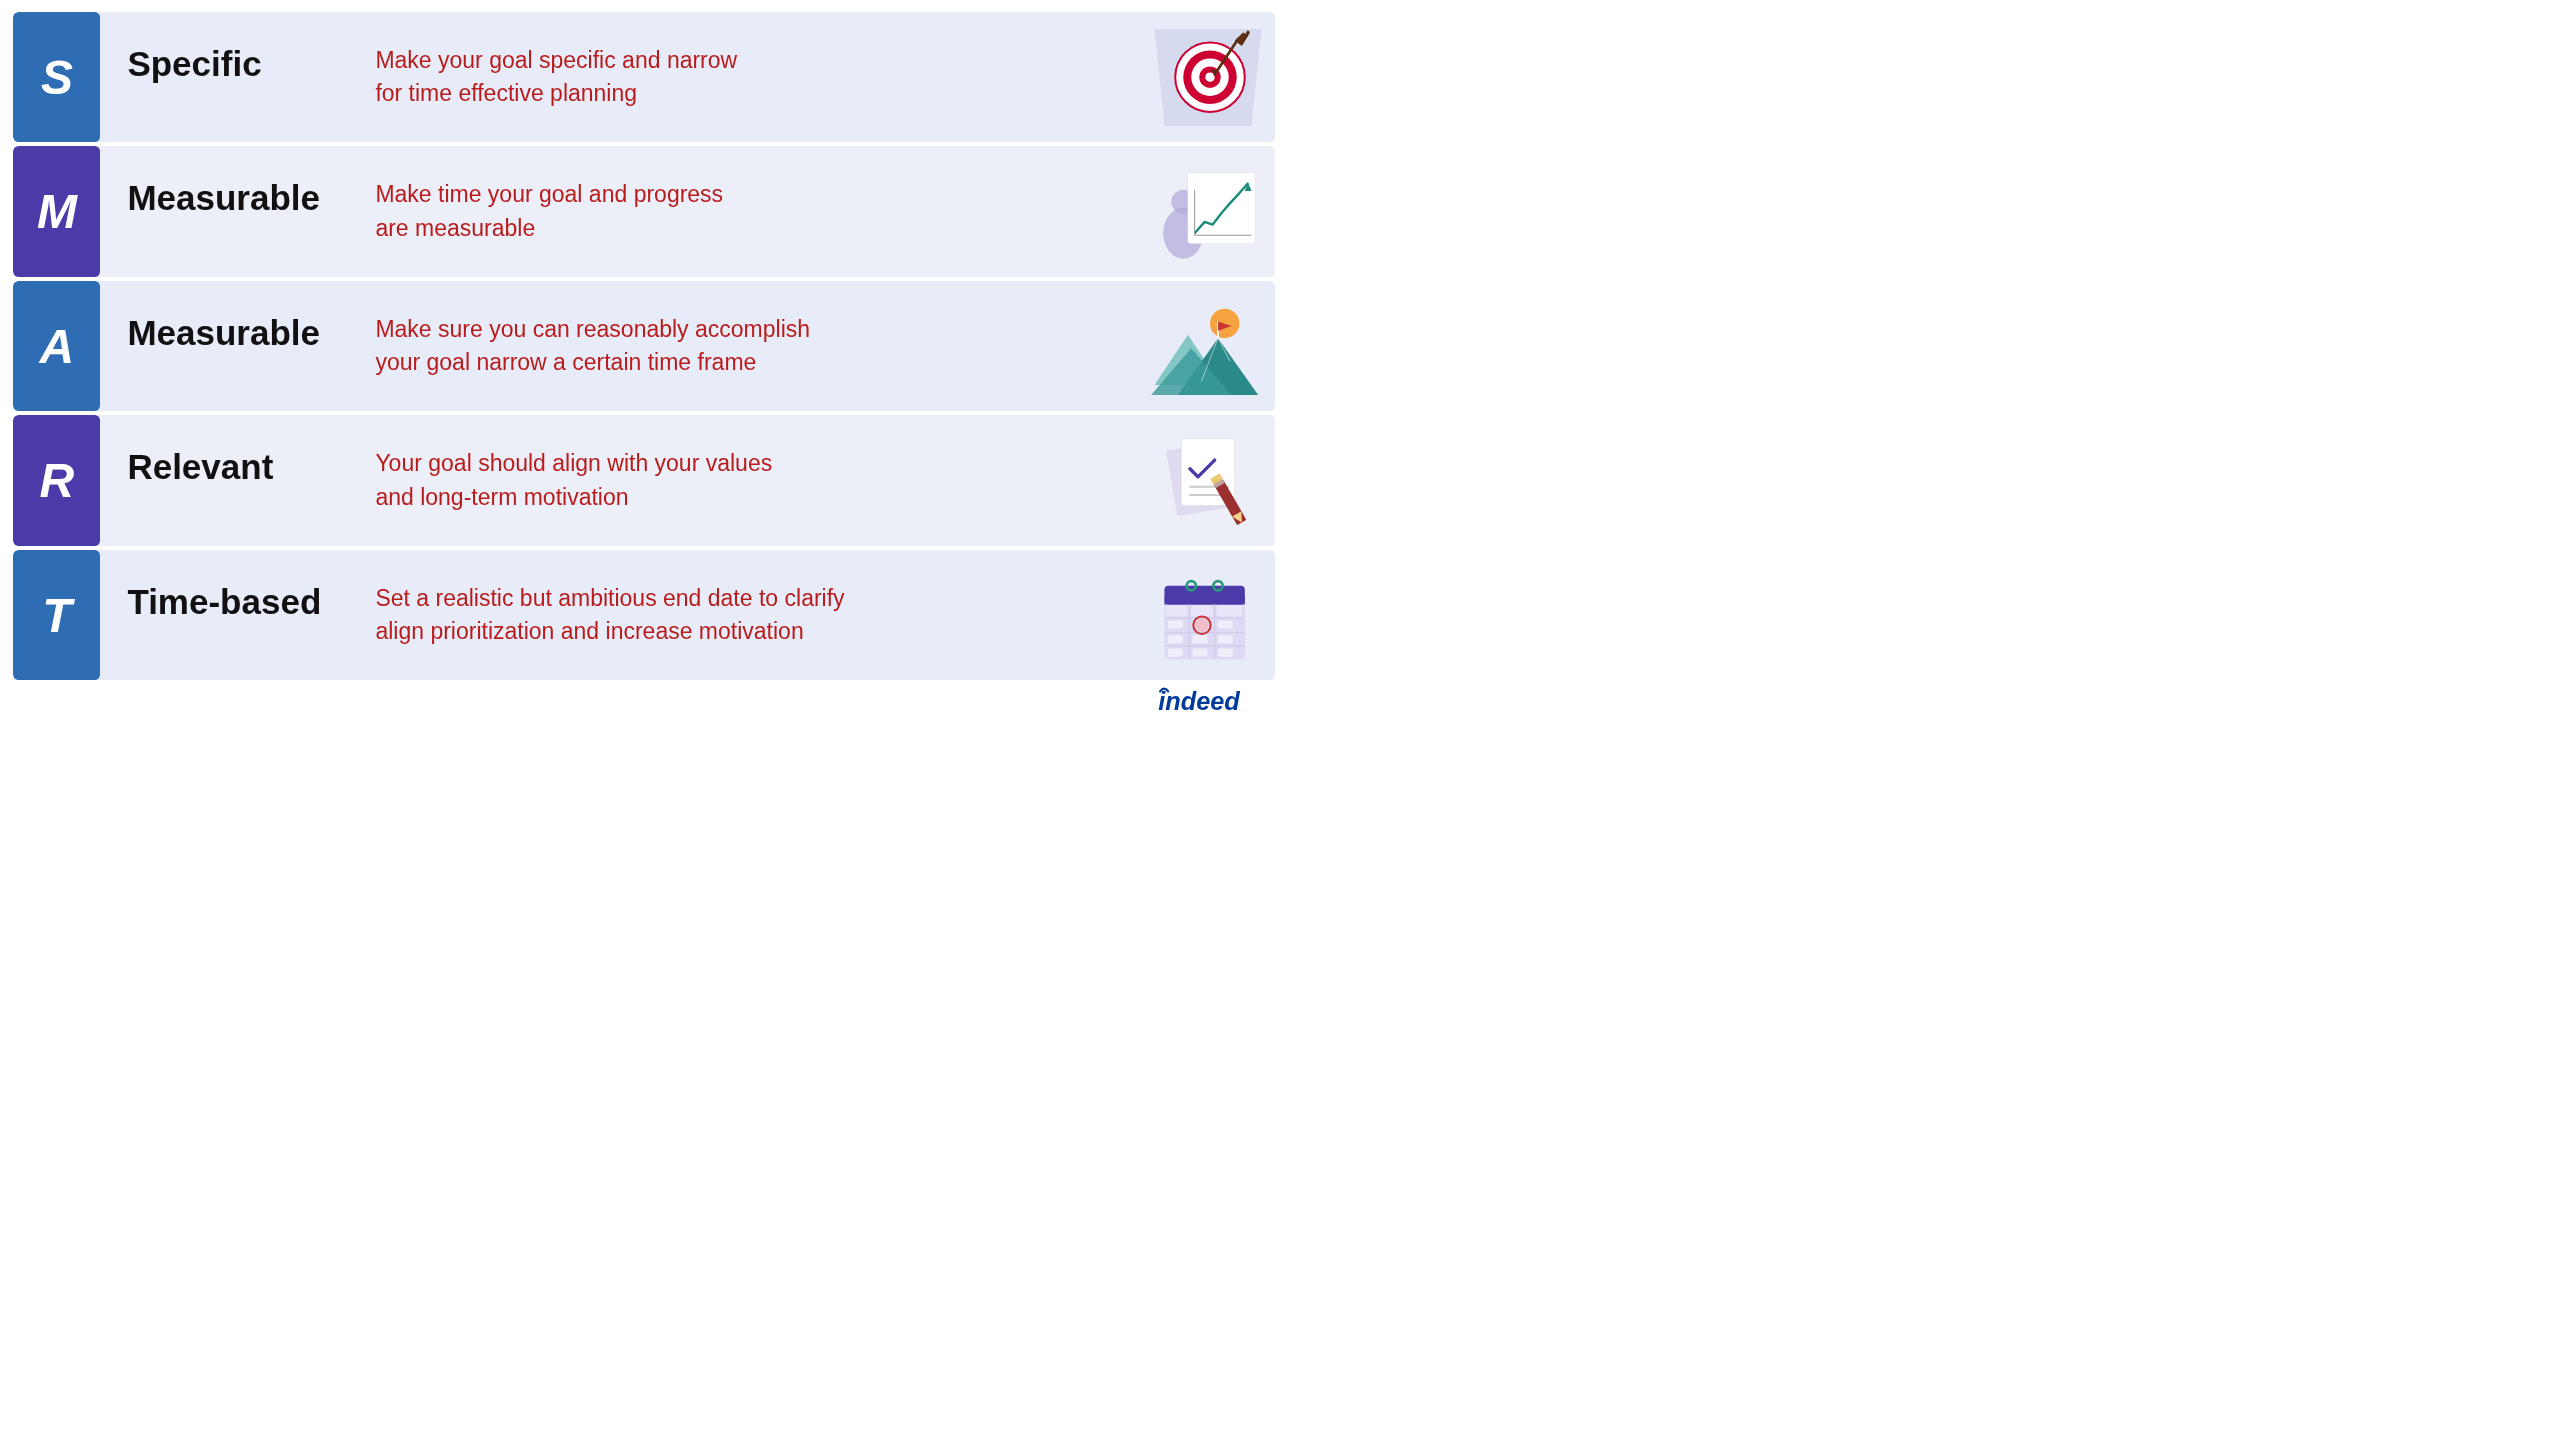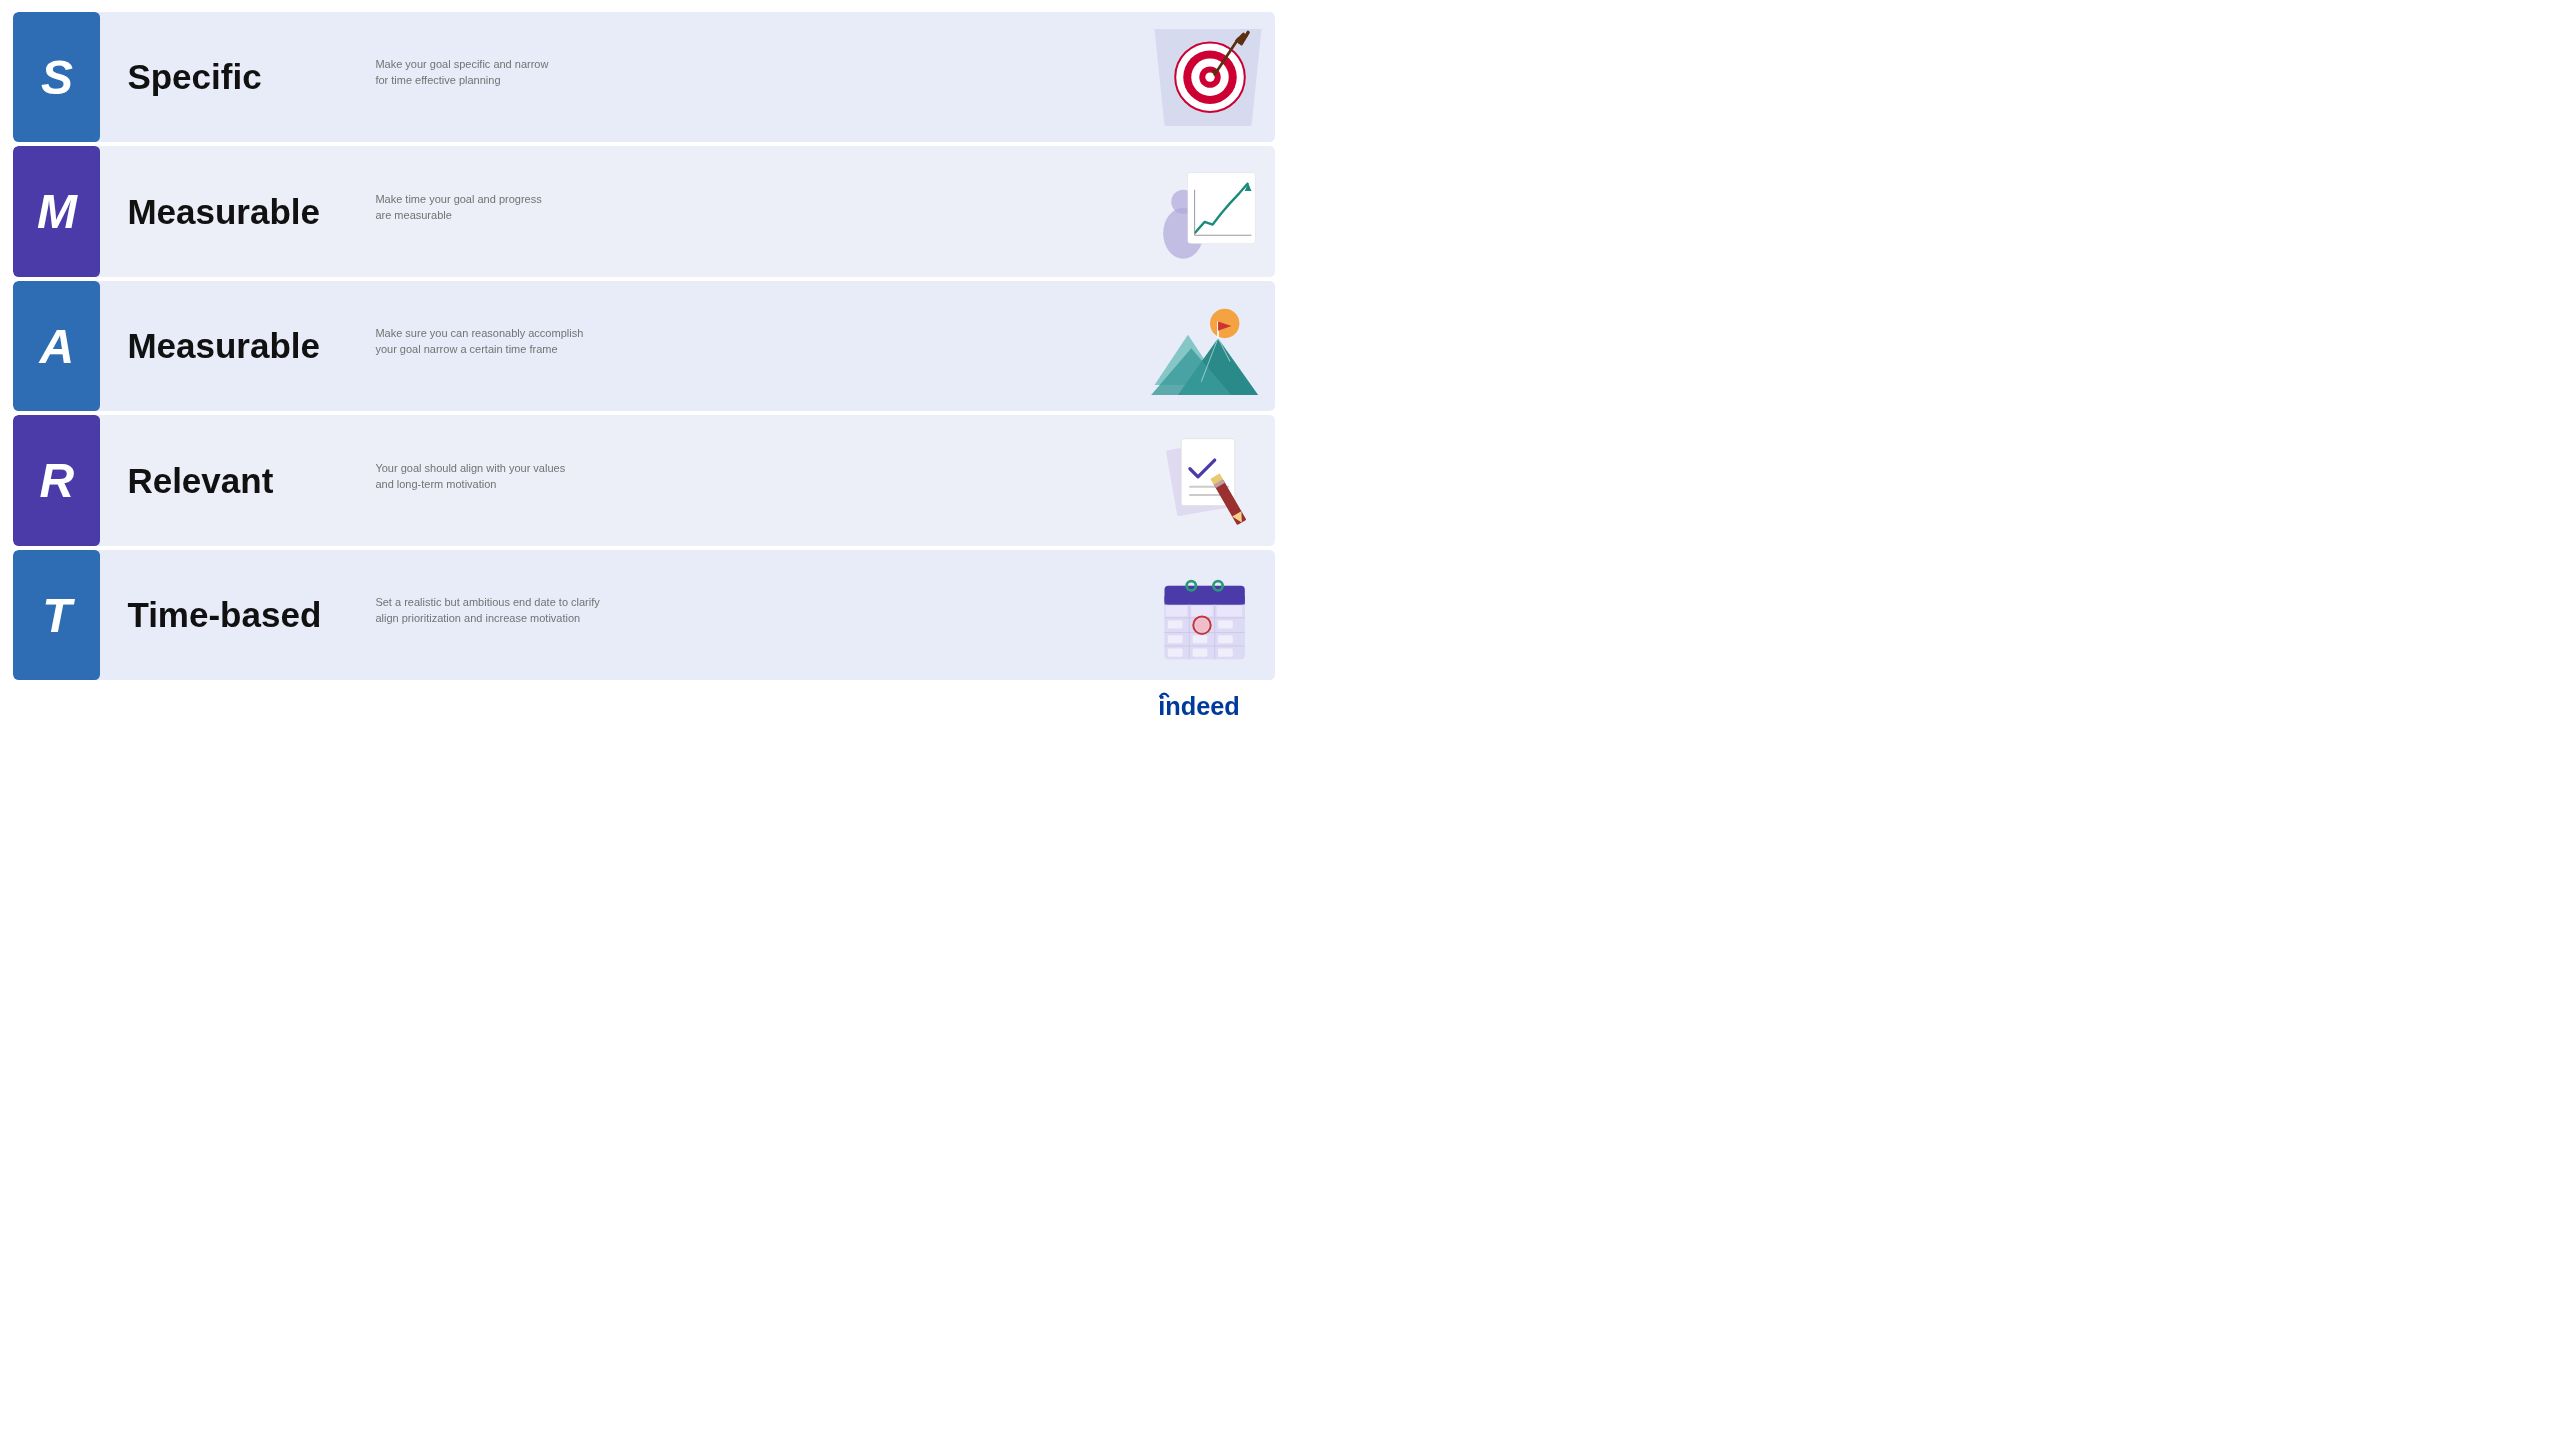--- a/index.html
+++ b/index.html
@@ -58,43 +58,44 @@
 
     .word {
       font-size: 35px;
       font-weight: 900;
       color: #111111;
       min-width: 228px;
       font-family: 'Arial Black', Arial, sans-serif;
     }
 
     .description {
-      font-size: 11px;
-      color: #737373;
+      font-size: 23px;
+      color: #b91c1c;
       line-height: 1.45;
       flex: 1;
       font-family: Arial, sans-serif;
     }
 
     .icon-area {
       width: 134px;
       min-width: 134px;
       height: 100%;
       display: flex;
       align-items: center;
       justify-content: center;
       overflow: hidden;
     }
 
     .footer {
       display: flex;
       justify-content: flex-end;
-      align-items: flex-start;
+      align-items: flex-end;
       padding: 2.7px 20px 4px 0;
       height: 34px;
+      font-style: italic;
     }
 
     .indeed-logo {
       display: flex;
       align-items: center;
       gap: 1.3px;
     }
   </style>
 </head>
 <body>

